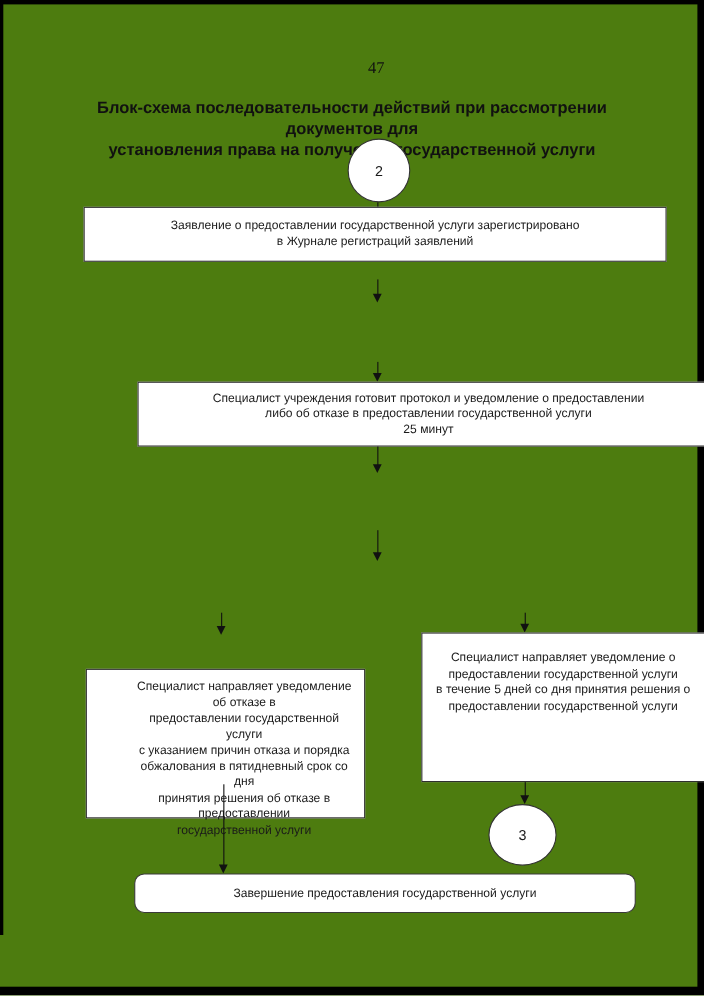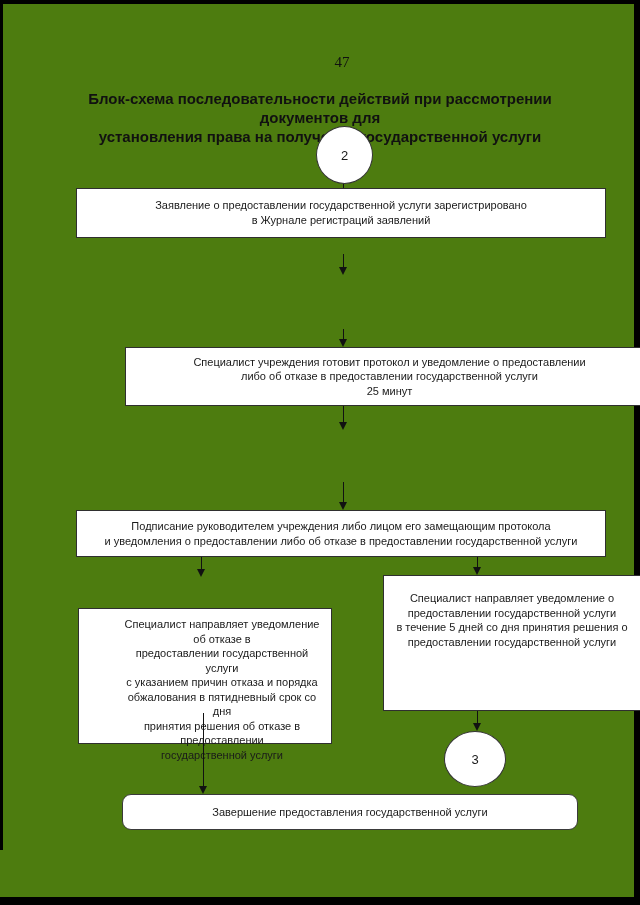--- a/index.html
+++ b/index.html
@@ -114,24 +114,20 @@
 25 минут</span>
   </div>
 
   <div class="vline l4"></div>
   <div class="ahead h4"></div>
 
 
   <div class="vline l5"></div>
   <div class="ahead h5"></div>
 
-  <div class="node b5">
-    <span>Подписание руководителем учреждения либо лицом его замещающим протокола
-и уведомления о предоставлении либо об отказе в предоставлении государственной услуги</span>
-  </div>
 
   <div class="vline l6"></div>
   <div class="ahead h6"></div>
   <div class="vline l7"></div>
   <div class="ahead h7"></div>
 
   <div class="node bl">
     <span>Специалист направляет уведомление об отказе в
 предоставлении государственной услуги
 с указанием причин отказа и порядка

